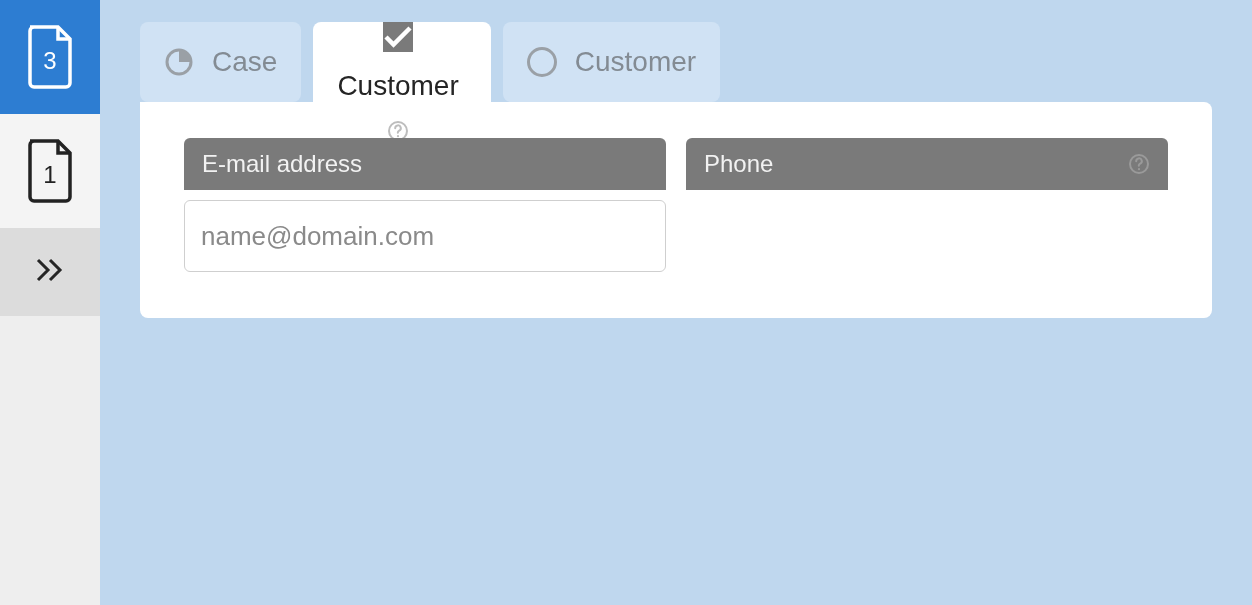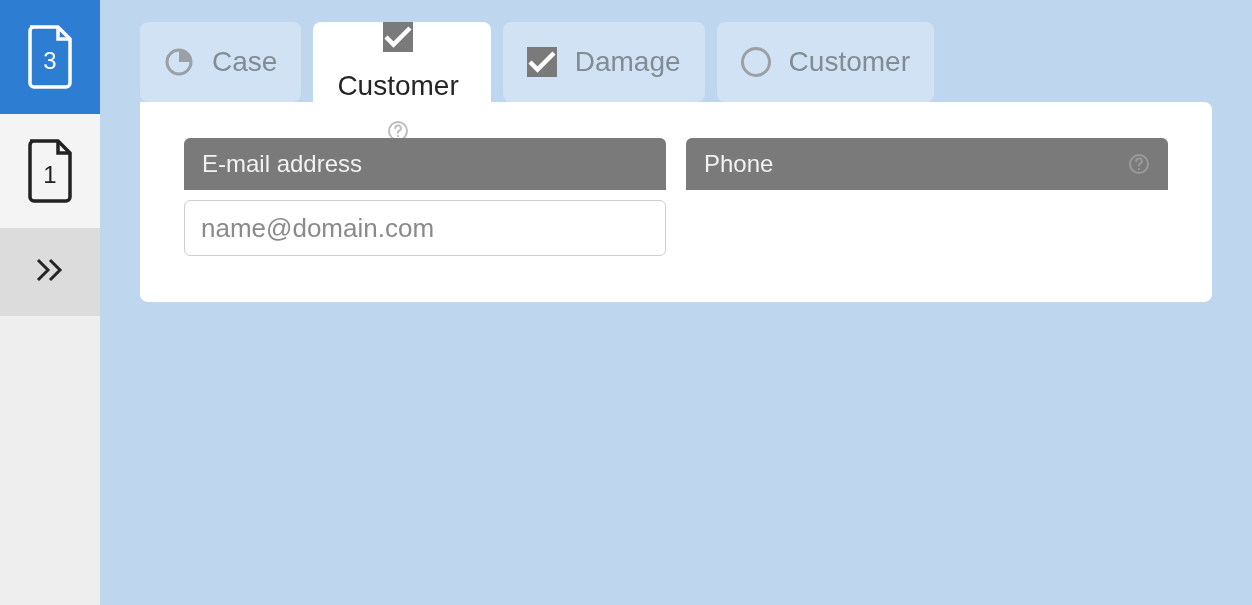--- a/index.html
+++ b/index.html
@@ -123,21 +123,21 @@
     padding:12px 18px;
     border-radius:6px 6px 0 0;
     display:flex;
     align-items:center;
     justify-content:space-between;
   }
   .field-input {
     border:1px solid #cfcfcf;
     border-radius:6px;
     margin-top:10px;
-    height:56px;
+    height:72px;
     font-size:26px;
     padding:0 16px;
     color:#555;
     background:#ffffff;
   }
   .field-input::placeholder { color:#8a8a8a; }
 
   
   .check-box {
     width:30px; height:30px; background:#7a7a7a; display:flex; align-items:center; justify-content:center;
@@ -222,28 +222,20 @@
             <circle cx="11" cy="16.2" r="1.1" fill="currentColor"></circle>
           </svg>
       </span>
       <span class="chevron">
         <svg viewBox="0 0 28 18">
             <path d="M3 14 L14 4 L25 14" fill="none" stroke-width="3"></path>
           </svg>
       </span>
     </div>
 
-    <div class="tab inactive">
-      <span class="status check-box">
-        <svg viewBox="0 0 20 16">
-            <path d="M2 8 L7 13 L18 2"></path>
-          </svg>
-      </span>
-      <span class="tab-label">Damage</span>
-    </div>
 
     <div class="tab inactive">
       <span class="status">
         <span class="radio-open"></span>
       </span>
       <span class="tab-label">Customer</span>
     </div>
 
   </div>
 

